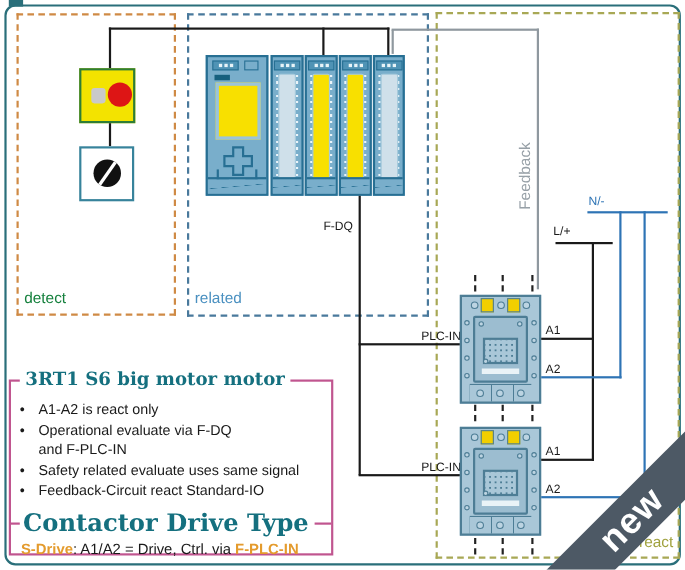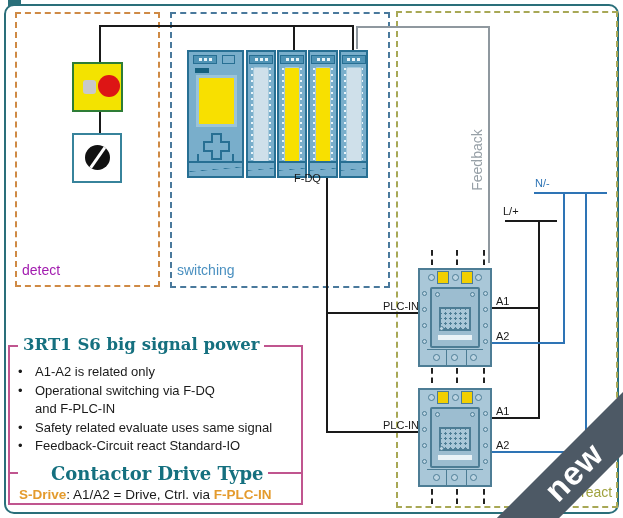--- a/index.html
+++ b/index.html
@@ -11,21 +11,21 @@
   .outer-frame{position:absolute;left:4px;top:4px;width:611px;height:506px;
     border:2px solid #2a6f7a;border-radius:10px;}
   .corner-accent{position:absolute;left:8px;top:0;width:13px;height:6px;background:#2a6f7a;}
 
   
   .region{position:absolute;box-sizing:border-box;}
   .region.detect{left:15px;top:12px;width:145px;height:275px;border:2px dashed #cf8a45;}
   .region.evaluate{left:170px;top:12px;width:220px;height:276px;border:2px dashed #49799c;}
   .region.react{left:396px;top:11px;width:222px;height:497px;border:2px dashed #a8a855;}
   .region-label{position:absolute;font-size:14px;}
-  .lbl-detect{left:22px;top:262px;color:#a21caf;}
+  .lbl-detect{left:22px;top:262px;color:#15803d;}
   .lbl-evaluate{left:177px;top:262px;color:#4a90c0;}
   .lbl-react{left:581px;top:484px;color:#a0a23e;}
 
   
   .wire{position:absolute;background:#1a1a1a;}
   .wire.h{height:2px;}
   .wire.v{width:2px;}
   .wire.blue{background:#2e74b5;}
   .wire.gray{background:#8f989f;}
 
@@ -108,43 +108,43 @@
   .info-title{position:absolute;left:8px;top:-12px;background:#fff;padding:0 5px;
     color:#15707f;font-family:"DejaVu Serif",serif;font-weight:bold;font-size:16.5px;white-space:nowrap;}
   .bullets{margin:16px 0 0 0;padding:0 0 0 8px;list-style:none;}
   .bullets li{display:flex;font-size:13px;line-height:18.5px;}
   .bmark{width:17px;flex:none;}
   .bullet-text{white-space:pre;}
   .subtitle-row{display:flex;align-items:center;margin-top:7px;}
   .subtitle-row .line{height:0;border-top:2px solid #c0558f;flex:none;}
   .subtitle-row .line.l{width:8px;}
   .subtitle-row .line.r{flex:1;}
-  .subtitle{color:#15707f;font-family:"DejaVu Serif",serif;font-weight:bold;font-size:18px;
-    padding:0 5px 0 3px;white-space:nowrap;margin-left:30px;}
+  .subtitle{color:#15707f;font-family:"DejaVu Serif",serif;font-weight:bold;font-size:22px;
+    padding:0 5px 0 3px;white-space:nowrap;}
   .sdrive{font-size:13.5px;margin:3px 0 0 9px;white-space:nowrap;}
   .sdrive .hl{color:#e49b2d;font-weight:bold;}
 
   
   .ribbon{position:absolute;left:444px;top:450px;width:260px;height:44px;background:#4d5965;
     transform:rotate(-45deg);display:flex;align-items:center;justify-content:center;z-index:20;}
   .ribbon span{color:#fff;font-weight:bold;font-size:33px;letter-spacing:1px;}
 </style>
 </head>
 <body>
 
 <div id="stage">
 
   <div class="outer-frame"></div>
   <div class="corner-accent"></div>
 
   <div class="region detect"></div>
   <div class="region evaluate"></div>
   <div class="region react"></div>
   <div class="region-label lbl-detect">detect</div>
-  <div class="region-label lbl-evaluate">switching</div>
+  <div class="region-label lbl-evaluate">related</div>
   <div class="region-label lbl-react">react</div>
 
   <div class="wire v" style="left:99px;top:25px;height:37px;"></div>
   <div class="wire h" style="left:99px;top:25px;width:255px;"></div>
   <div class="wire v" style="left:293px;top:25px;height:25px;"></div>
   <div class="wire v" style="left:352px;top:25px;height:25px;"></div>
 
   <div class="estop">
     <div class="pad"></div>
     <div class="btn"></div>
@@ -209,21 +209,21 @@
           <i></i>
           <i></i>
           <i></i>
         </div>
       <div class="dotcol l"></div>
         <div class="dotcol r"></div>
       <div class="insert light"></div>
       <div class="bottom-strip"></div>
     </div>
   </div>
-  <div class="tag" style="left:294px;top:172px;">F-DQ</div>
+  <div class="tag" style="left:294px;top:200px;">F-DQ</div>
 
   <div class="wire v" style="left:326px;top:178px;height:254px;"></div>
   <div class="wire h" style="left:326px;top:312px;width:94px;"></div>
   <div class="wire h" style="left:326px;top:431px;width:94px;"></div>
   <div class="tag" style="left:383px;top:300px;">PLC-IN</div>
   <div class="tag" style="left:383px;top:419px;">PLC-IN</div>
 
   <div class="wire v gray" style="left:356px;top:27px;height:22px;"></div>
   <div class="wire h gray" style="left:356px;top:26px;width:134px;"></div>
   <div class="wire v gray" style="left:488px;top:26px;height:237px;"></div>
@@ -316,29 +316,29 @@
   </div>
   <div class="stub" style="left:431px;top:489px;"></div>
   <div class="stub" style="left:456px;top:489px;"></div>
   <div class="stub" style="left:483px;top:489px;"></div>
   <div class="tag" style="left:496px;top:405px;">A1</div>
   <div class="wire h" style="left:492px;top:417px;width:48px;"></div>
   <div class="tag" style="left:496px;top:439px;">A2</div>
   <div class="wire h blue" style="left:492px;top:451px;width:95px;"></div>
 
   <div class="info-box">
-    <div class="info-title">3RT1 S6 big signal power</div>
+    <div class="info-title">3RT1 S6 big motor motor</div>
     <ul class="bullets">
       <li>
           <span class="bmark">•</span>
-          <span class="bullet-text">A1-A2 is related only</span>
+          <span class="bullet-text">A1-A2 is react only</span>
         </li>
       <li>
           <span class="bmark">•</span>
-          <span class="bullet-text">Operational switching via F-DQ
+          <span class="bullet-text">Operational evaluate via F-DQ
 and F-PLC-IN</span>
         </li>
       <li>
           <span class="bmark">•</span>
           <span class="bullet-text">Safety related evaluate uses same signal</span>
         </li>
       <li>
           <span class="bmark">•</span>
           <span class="bullet-text">Feedback-Circuit react Standard-IO</span>
         </li>

